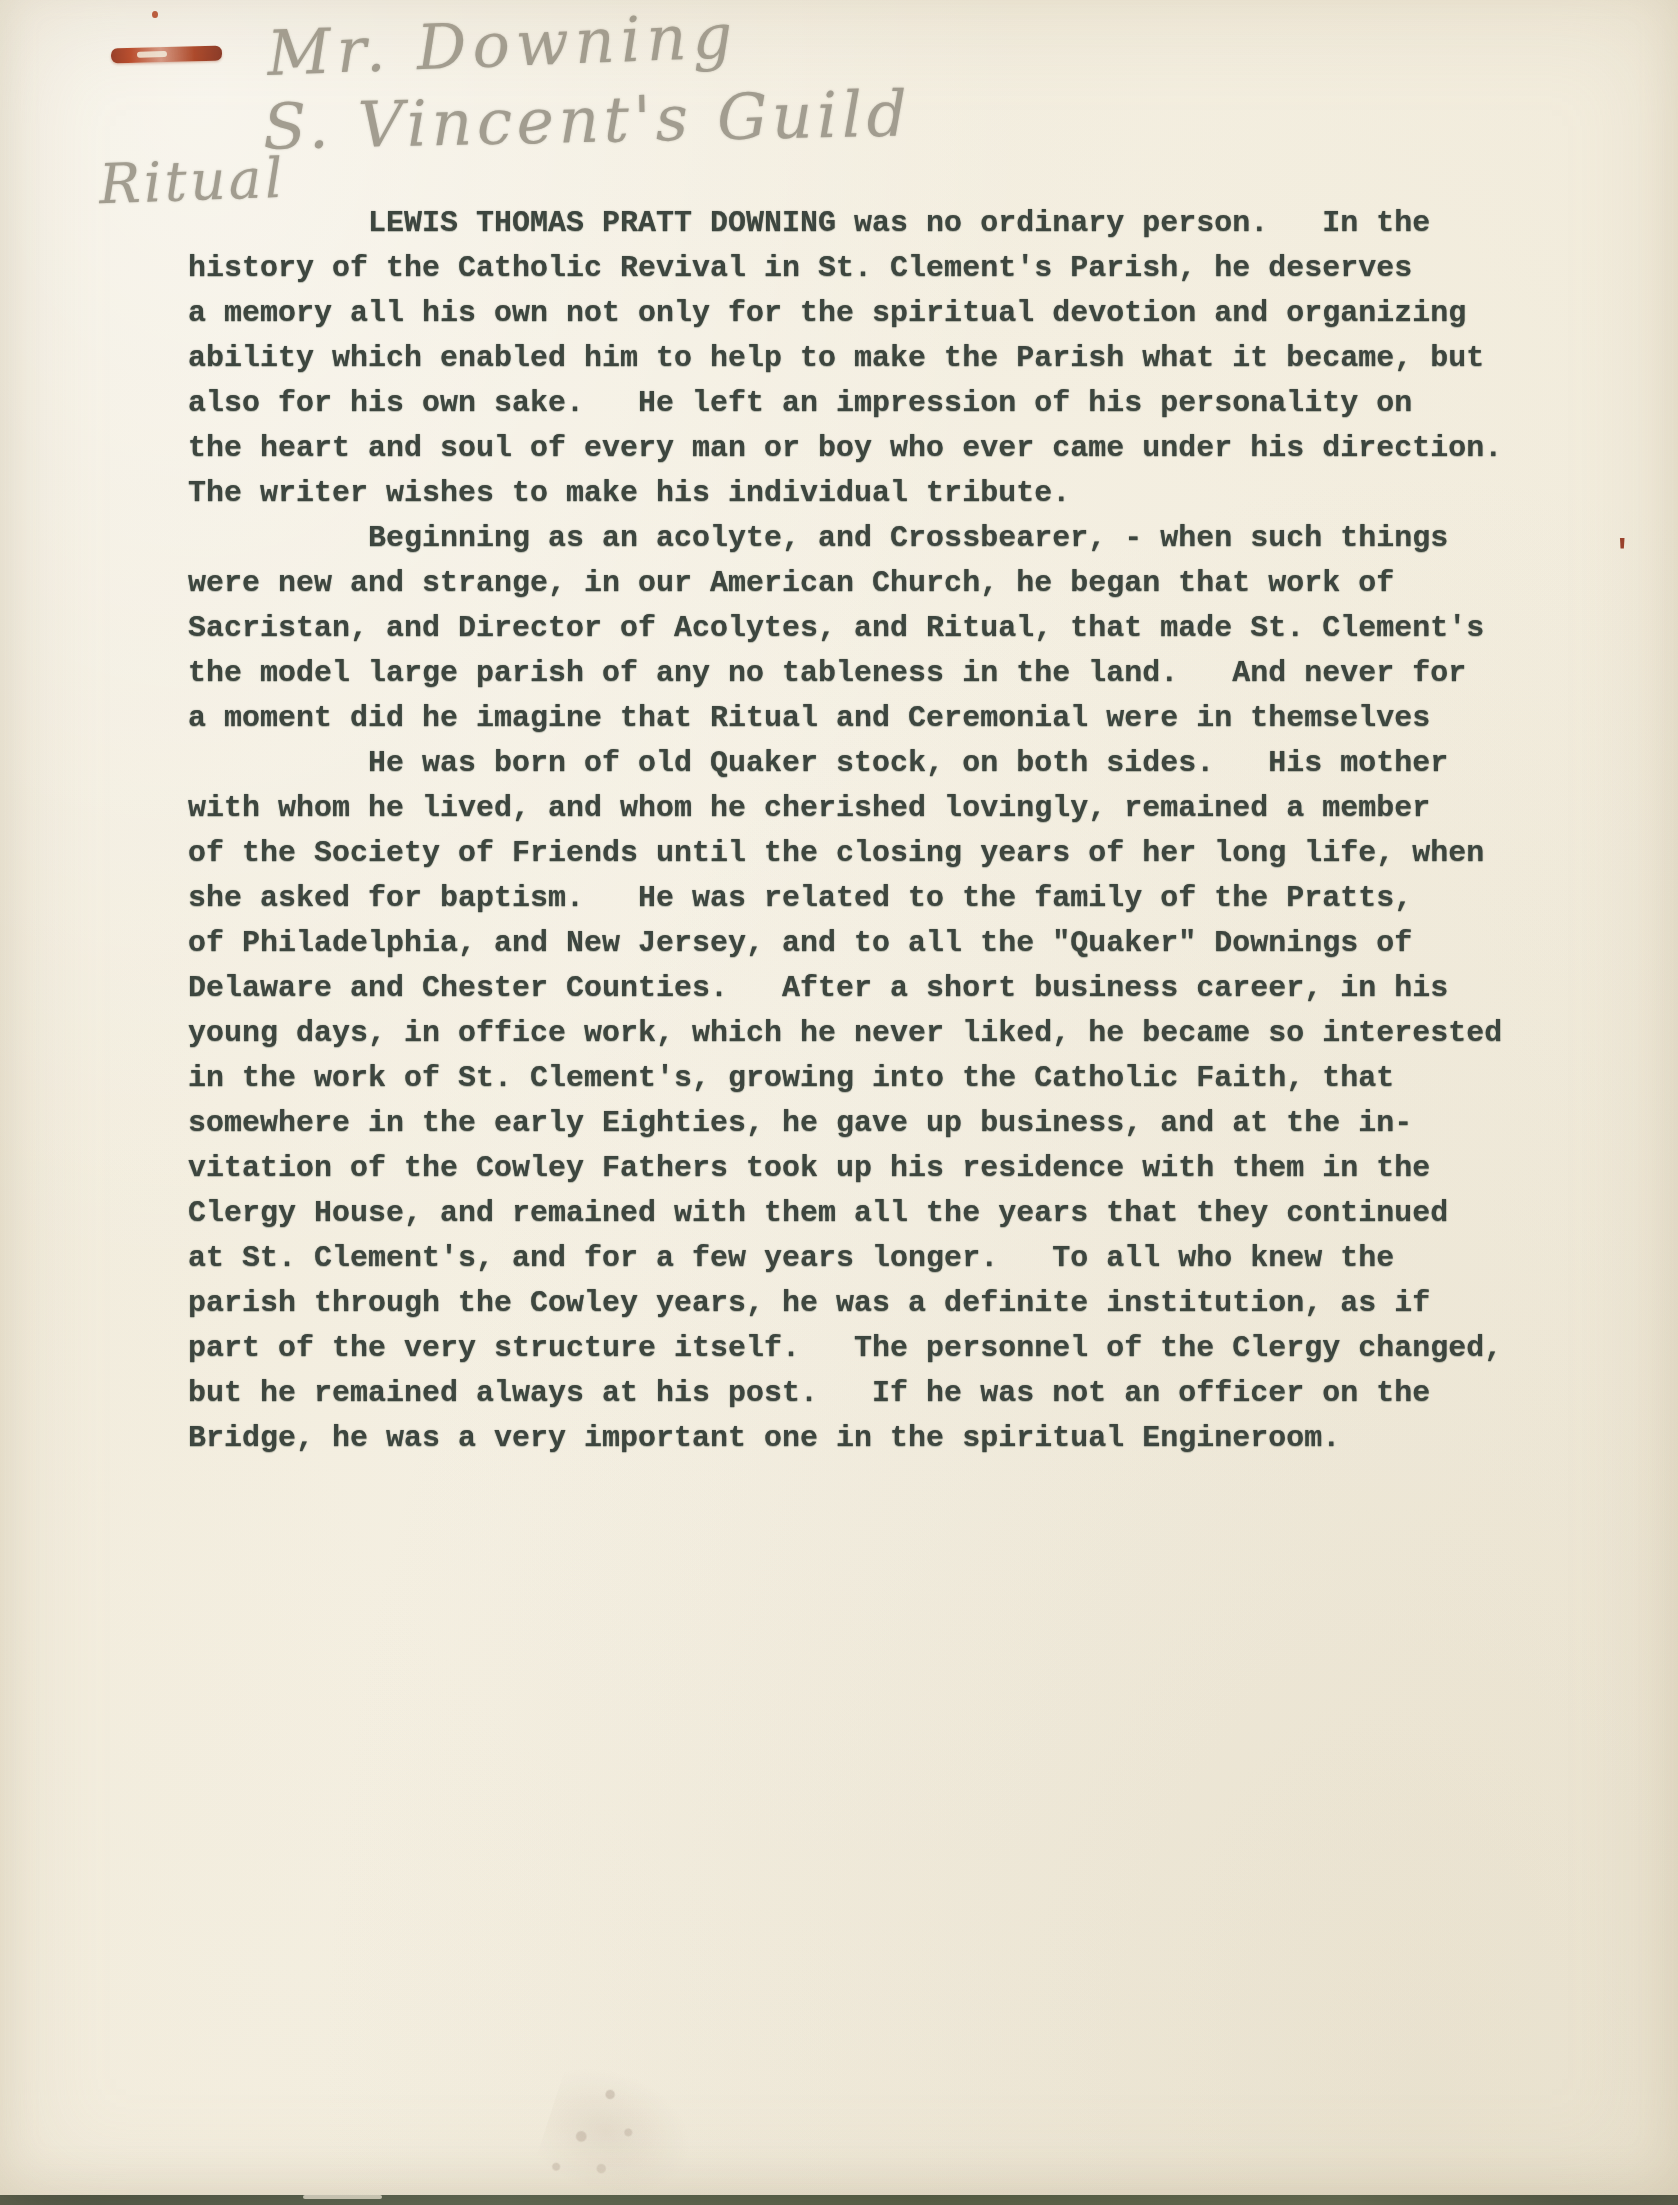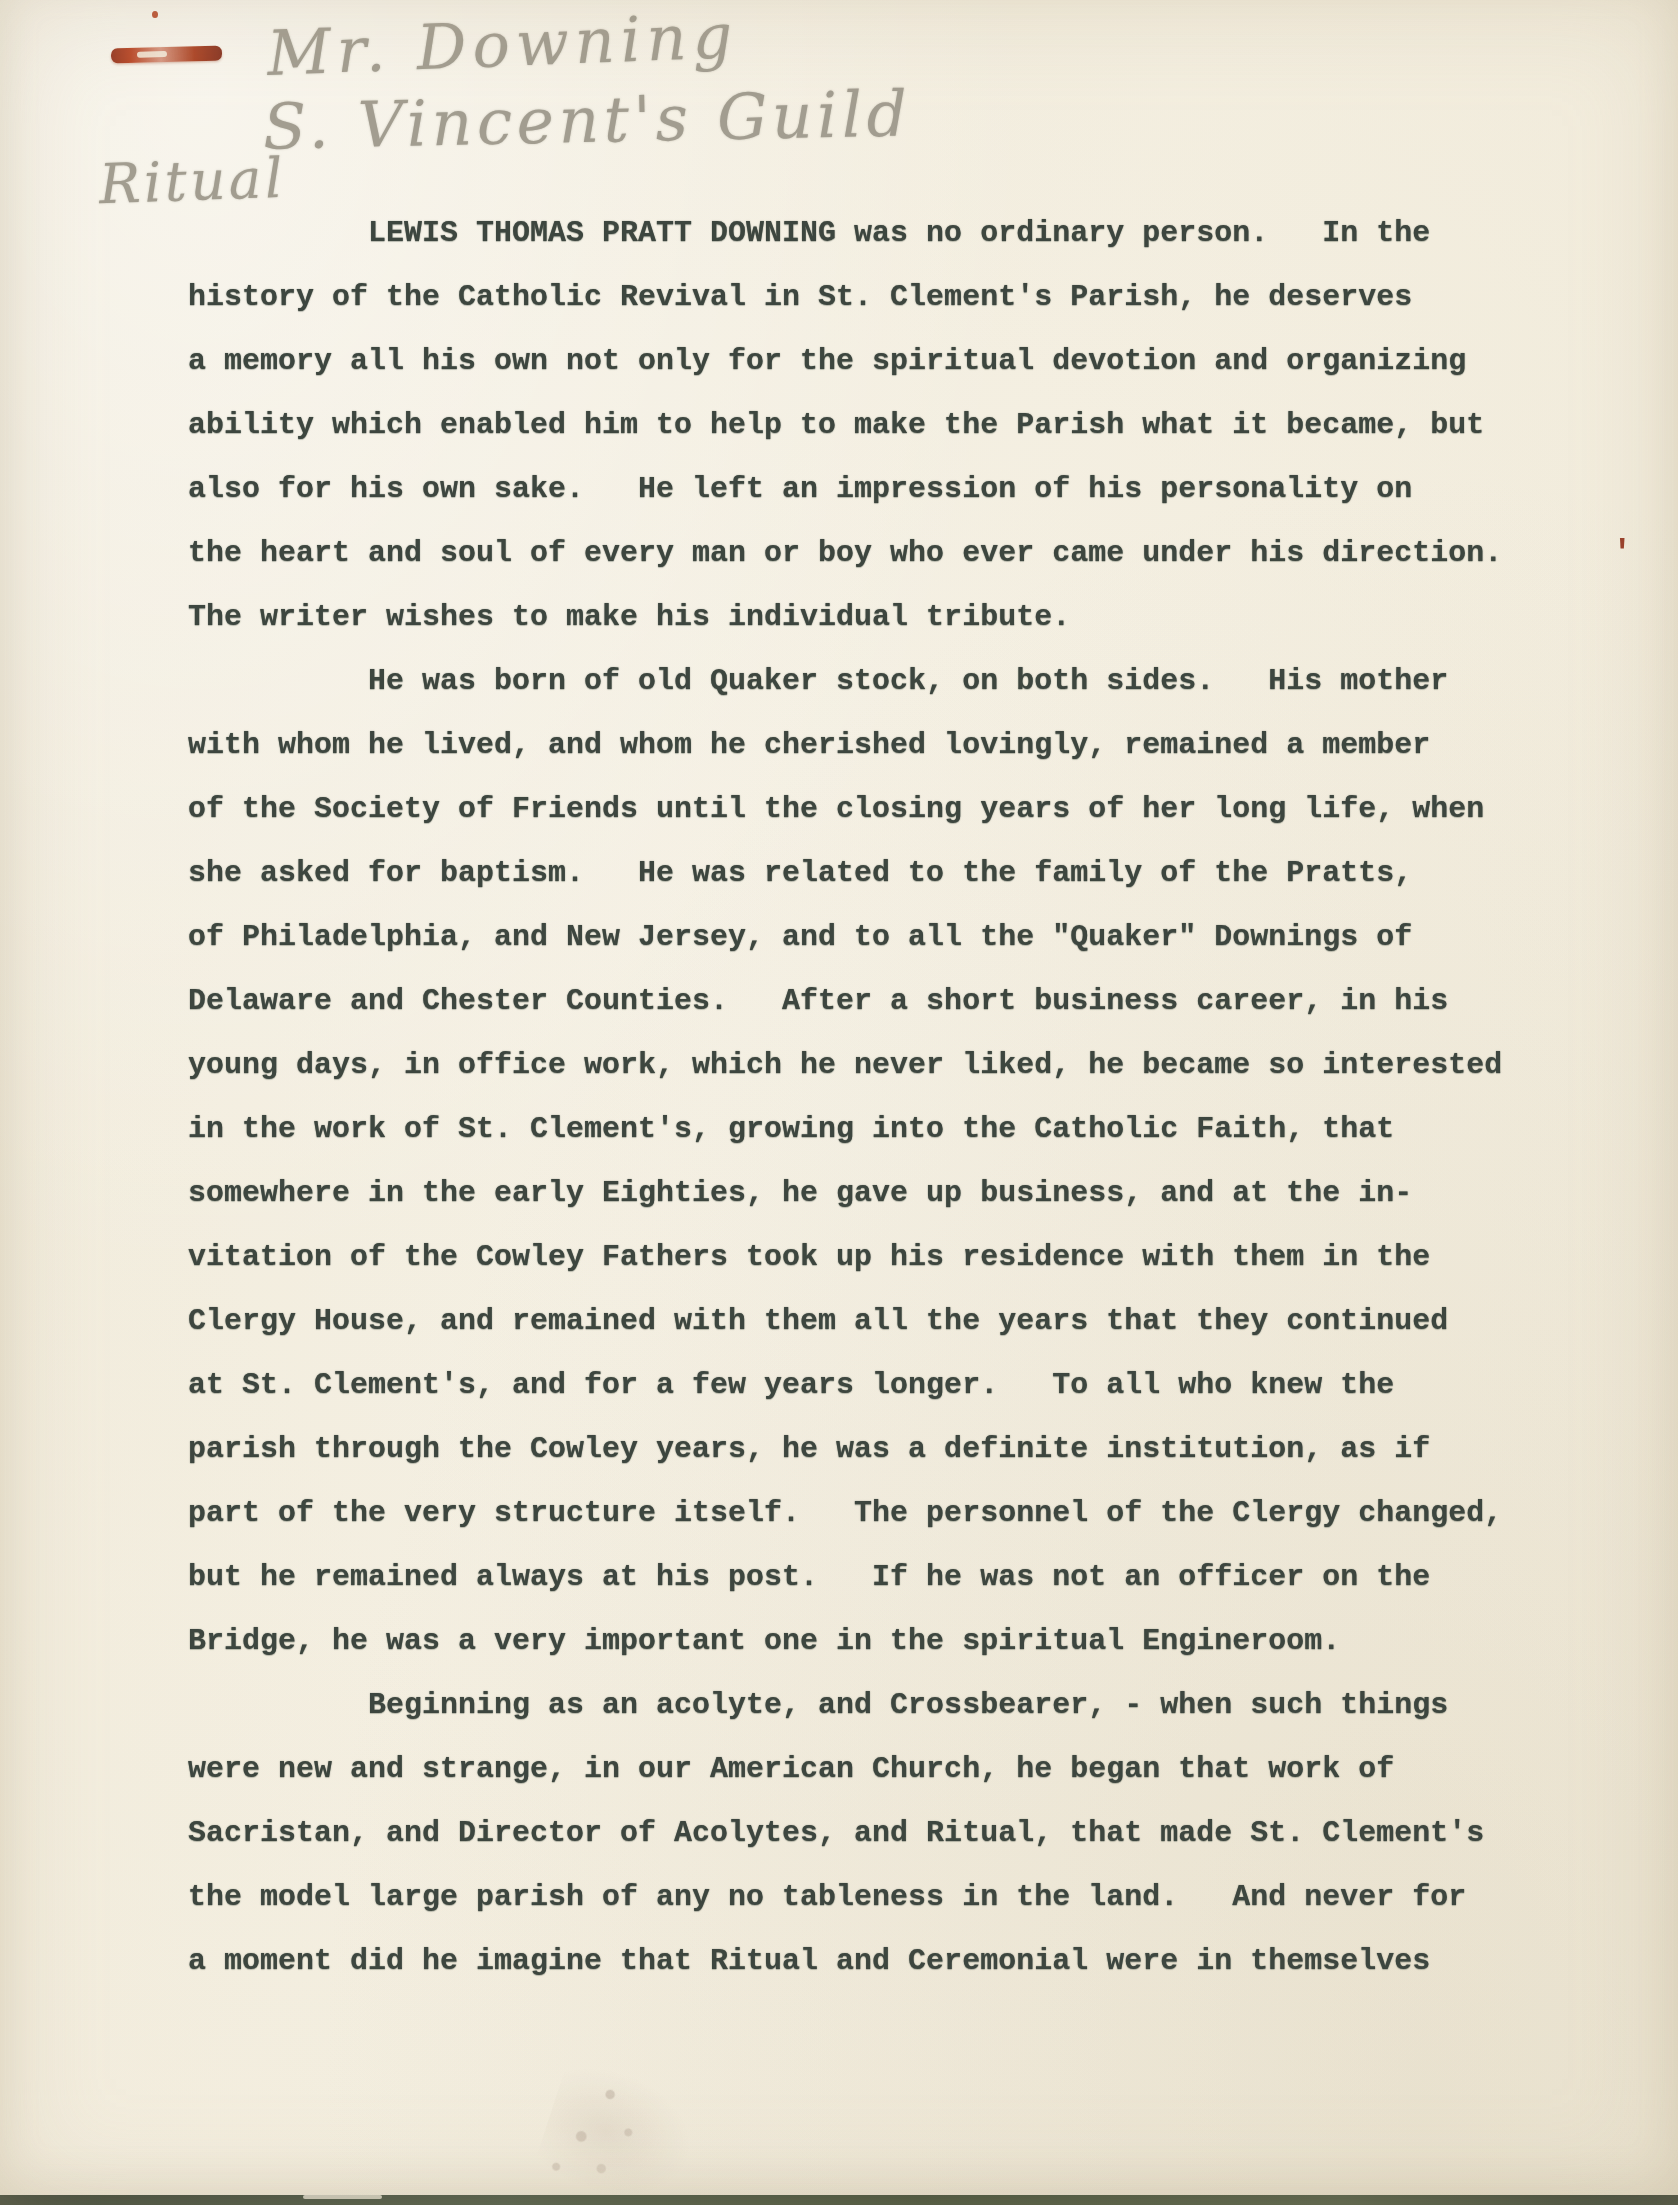--- a/index.html
+++ b/index.html
@@ -50,21 +50,21 @@
   .red-tick{
     position:absolute;left:1612px;top:534px;
     font-family:"Liberation Mono","DejaVu Sans Mono",monospace;
     font-size:34px;font-weight:bold;color:#8f2c16;opacity:0.9;
   }
   
   .typed{
     position:absolute;left:188px;top:201px;width:1350px;
     font-family:"Liberation Mono","DejaVu Sans Mono",monospace;
     font-size:30px;font-weight:bold;
-    line-height:64px;
+    line-height:45px;
     color:#3d463f;
     text-shadow:0 0 1.3px rgba(58,70,60,0.6), 0 0.7px 0.7px rgba(58,70,60,0.25);
     letter-spacing:0px;
   }
   .para{white-space:pre;}
   
   .smudge{
     position:absolute;left:547px;top:2075px;width:145px;height:122px;
     background:
       radial-gradient(circle at 35% 20%, rgba(120,95,80,0.22) 0 4px, transparent 5.3px),
@@ -98,41 +98,41 @@
   <div class="hw hw3">Ritual</div>
 
   <div class="typed">
     <div class="para">          LEWIS THOMAS PRATT DOWNING was no ordinary person.   In the
 history of the Catholic Revival in St. Clement's Parish, he deserves
 a memory all his own not only for the spiritual devotion and organizing
 ability which enabled him to help to make the Parish what it became, but
 also for his own sake.   He left an impression of his personality on
 the heart and soul of every man or boy who ever came under his direction.
 The writer wishes to make his individual tribute.</div>
+    <div class="para">          Beginning as an acolyte, and Crossbearer, - when such things
+were new and strange, in our American Church, he began that work of
+Sacristan, and Director of Acolytes, and Ritual, that made St. Clement's
+the model large parish of any no tableness in the land.   And never for
+a moment did he imagine that Ritual and Ceremonial were in themselves</div>
     <div class="para">          He was born of old Quaker stock, on both sides.   His mother
 with whom he lived, and whom he cherished lovingly, remained a member
 of the Society of Friends until the closing years of her long life, when
 she asked for baptism.   He was related to the family of the Pratts,
 of Philadelphia, and New Jersey, and to all the "Quaker" Downings of
 Delaware and Chester Counties.   After a short business career, in his
 young days, in office work, which he never liked, he became so interested
 in the work of St. Clement's, growing into the Catholic Faith, that
 somewhere in the early Eighties, he gave up business, and at the in-
 vitation of the Cowley Fathers took up his residence with them in the
 Clergy House, and remained with them all the years that they continued
 at St. Clement's, and for a few years longer.   To all who knew the
 parish through the Cowley years, he was a definite institution, as if
 part of the very structure itself.   The personnel of the Clergy changed,
 but he remained always at his post.   If he was not an officer on the
 Bridge, he was a very important one in the spiritual Engineroom.</div>
-    <div class="para">          Beginning as an acolyte, and Crossbearer, - when such things
-were new and strange, in our American Church, he began that work of
-Sacristan, and Director of Acolytes, and Ritual, that made St. Clement's
-the model large parish of any no tableness in the land.   And never for
-a moment did he imagine that Ritual and Ceremonial were in themselves</div>
   </div>
 
   <div class="red-tick">'</div>
 
   <div class="smudge"></div>
   <div class="scan-edge"></div>
 
 </div>
 
 

